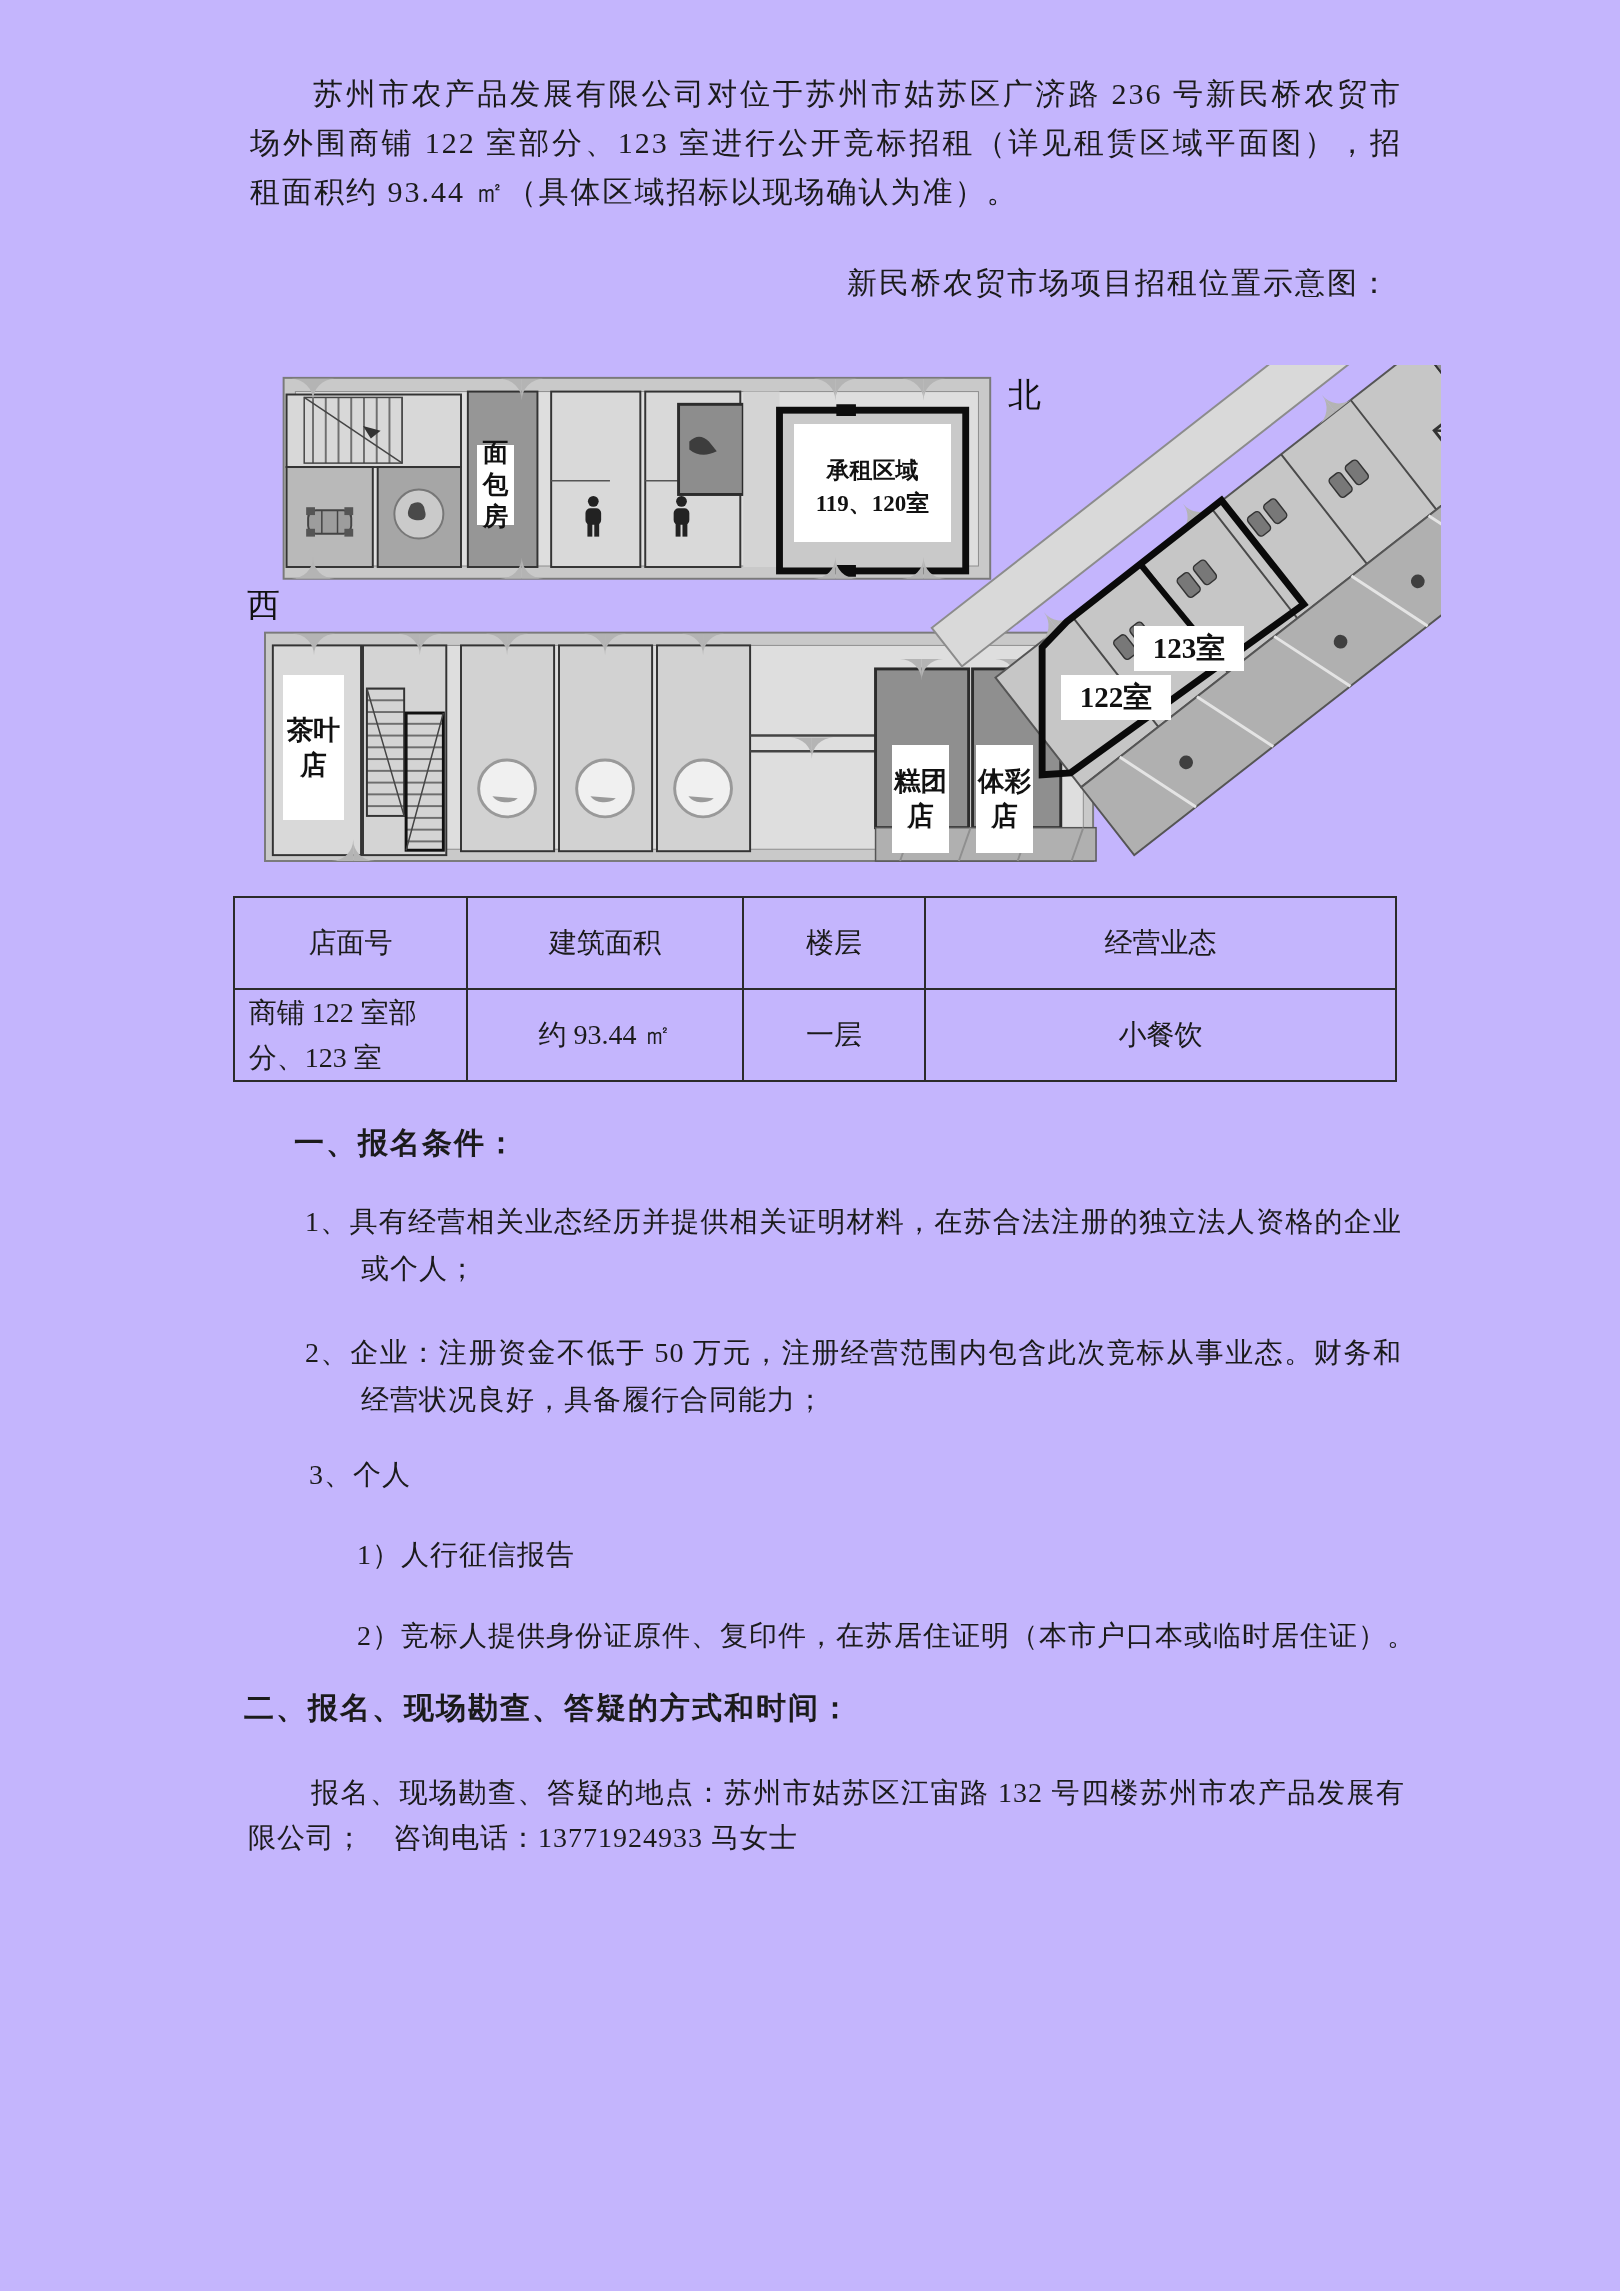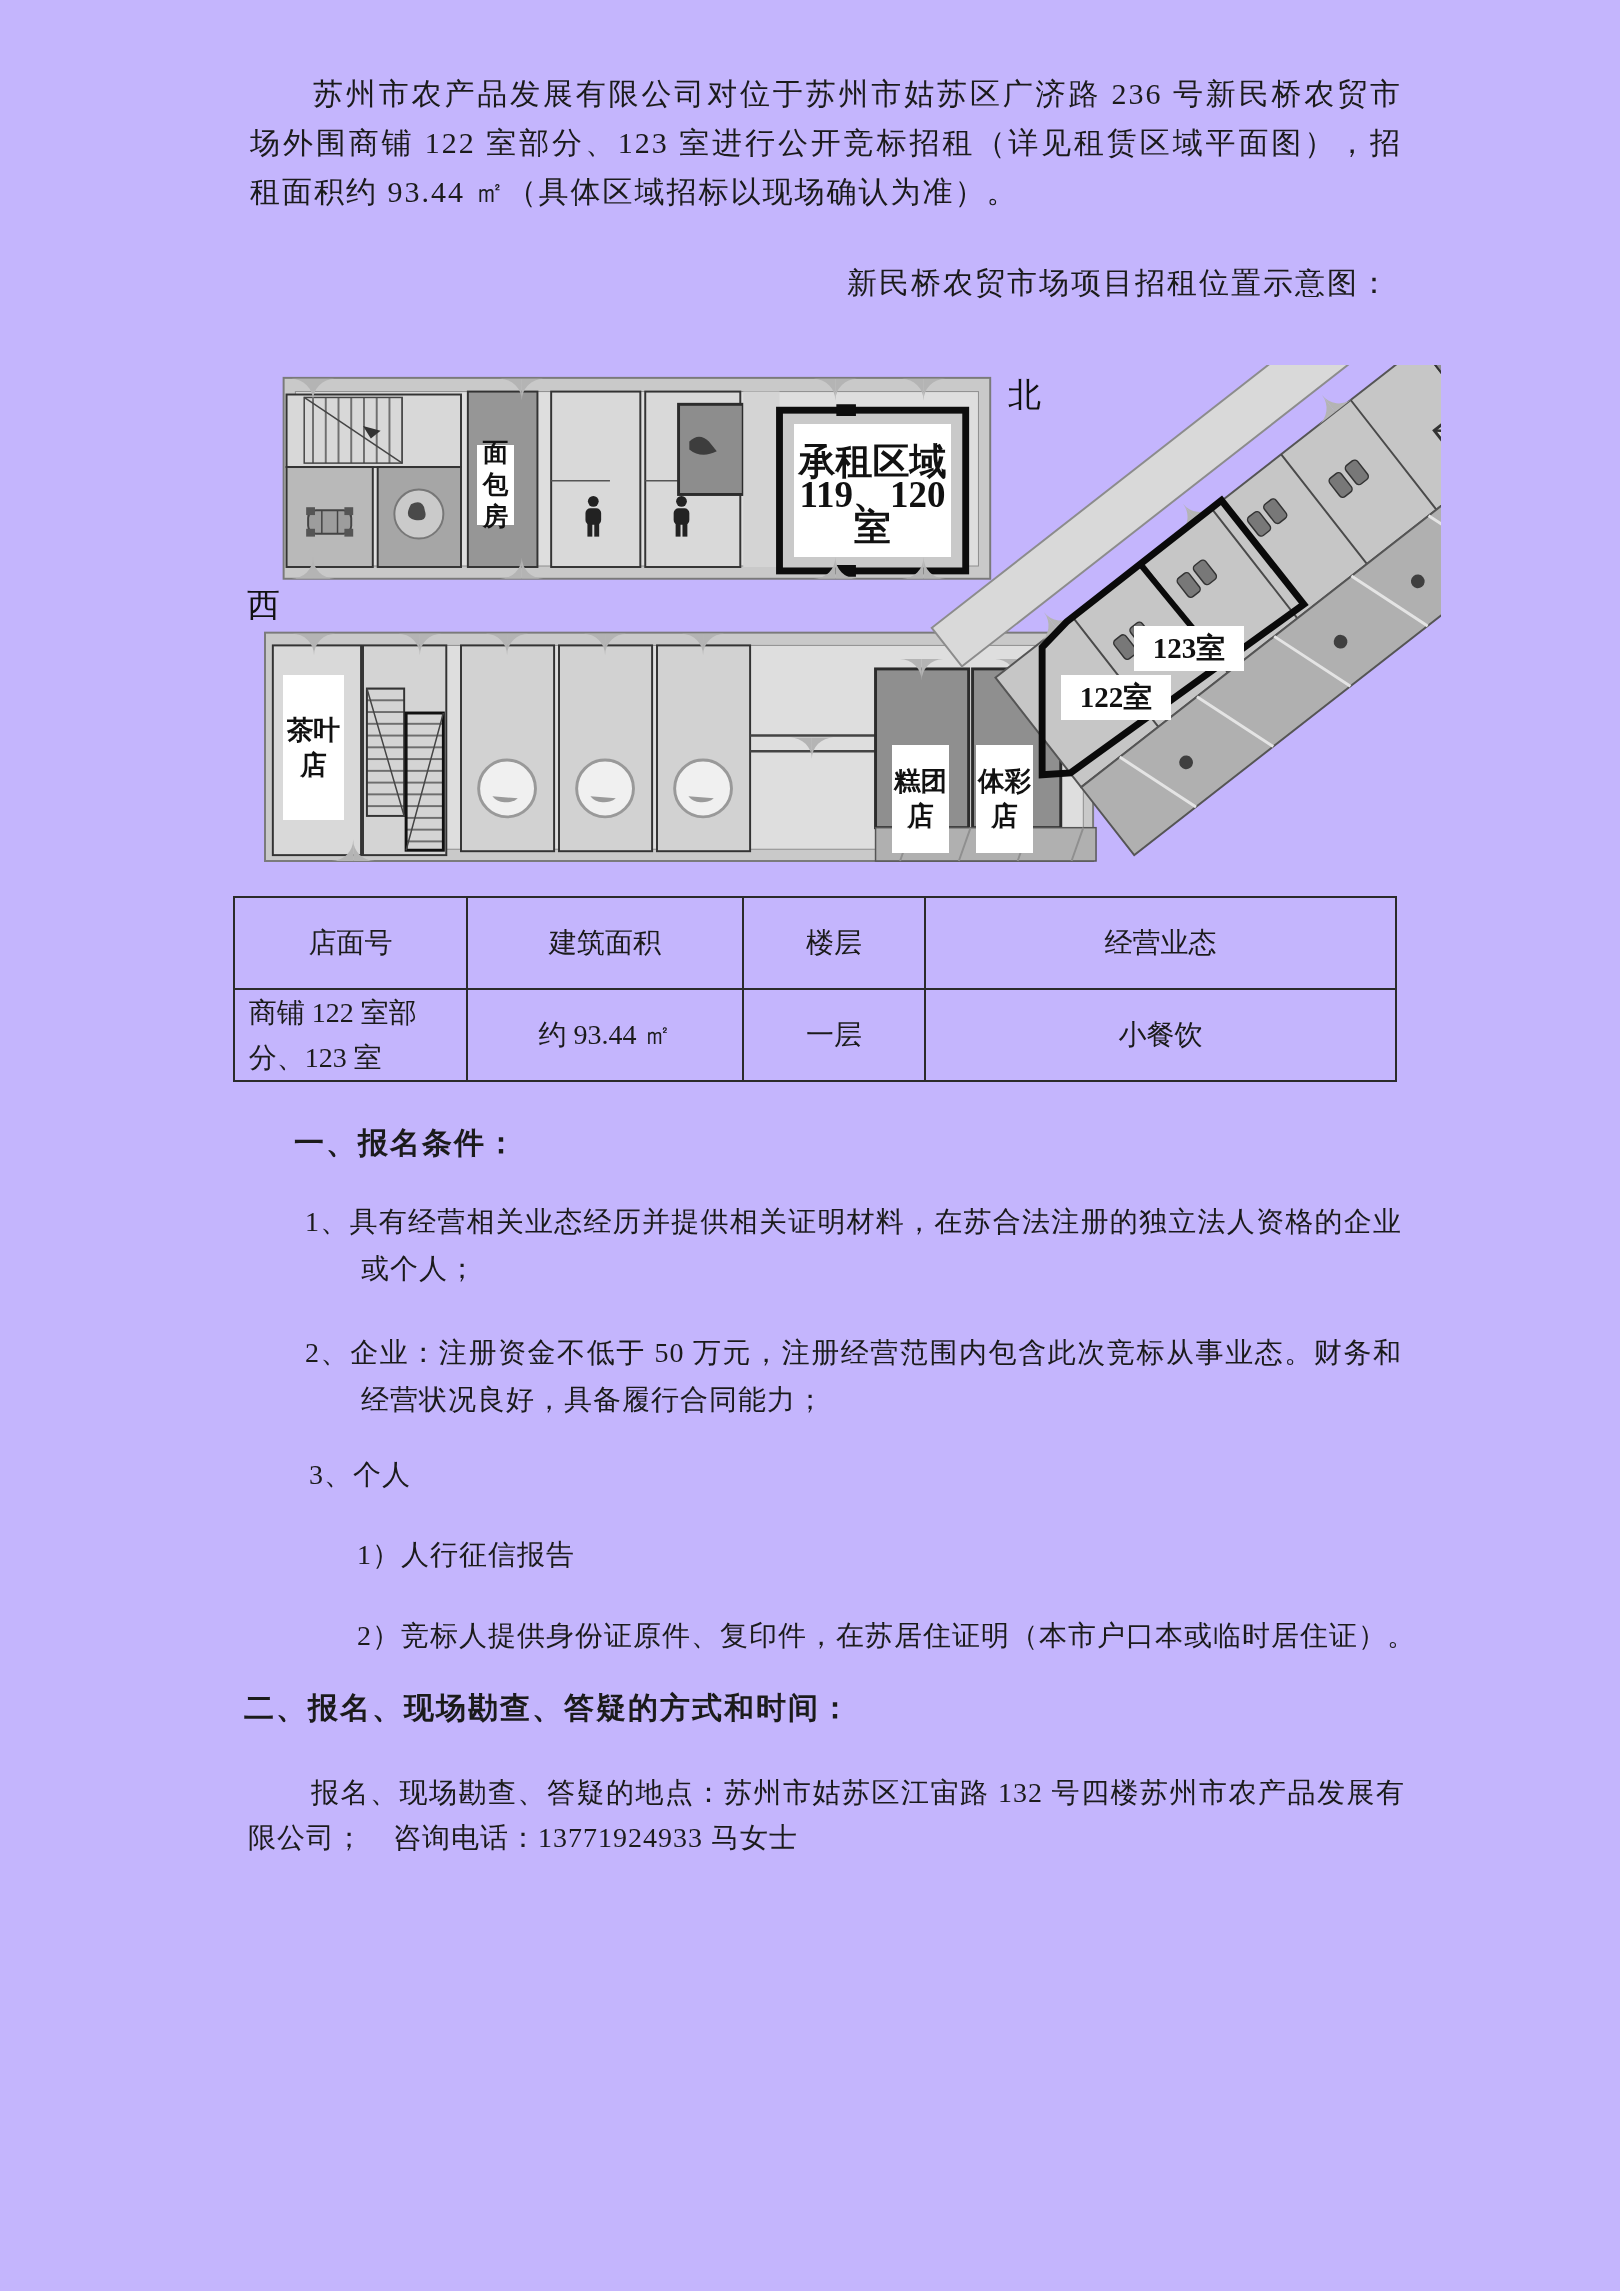--- a/index.html
+++ b/index.html
@@ -188,21 +188,21 @@
       </g>
     </svg>
 
     
     <div class="compass" style="left:841px;top:7.8px;">北</div>
     <div class="compass" style="left:80px;top:218px;">西</div>
 
     
     <div class="lbl" style="left:310px;top:80px;width:37px;height:80px;font-size:25.5px;line-height:32px;">面包房</div>
 
-    <div class="lbl" style="left:627px;top:59px;width:157px;height:133px;font-size:37px;">
+    <div class="lbl" style="left:627px;top:59px;width:157px;height:118px;font-size:23px;">
       <span class="lblwrap">
         <span style="display:block;">承租区域</span>
         <span style="display:block;">119、120室</span>
       </span>
     </div>
 
     <div class="lbl" style="left:116px;top:310px;width:61px;height:145px;font-size:26.5px;line-height:35px;">茶叶店</div>
 
     <div class="lbl" style="left:725px;top:380px;width:57px;height:108px;font-size:26.5px;line-height:35px;">糕团店</div>
 

